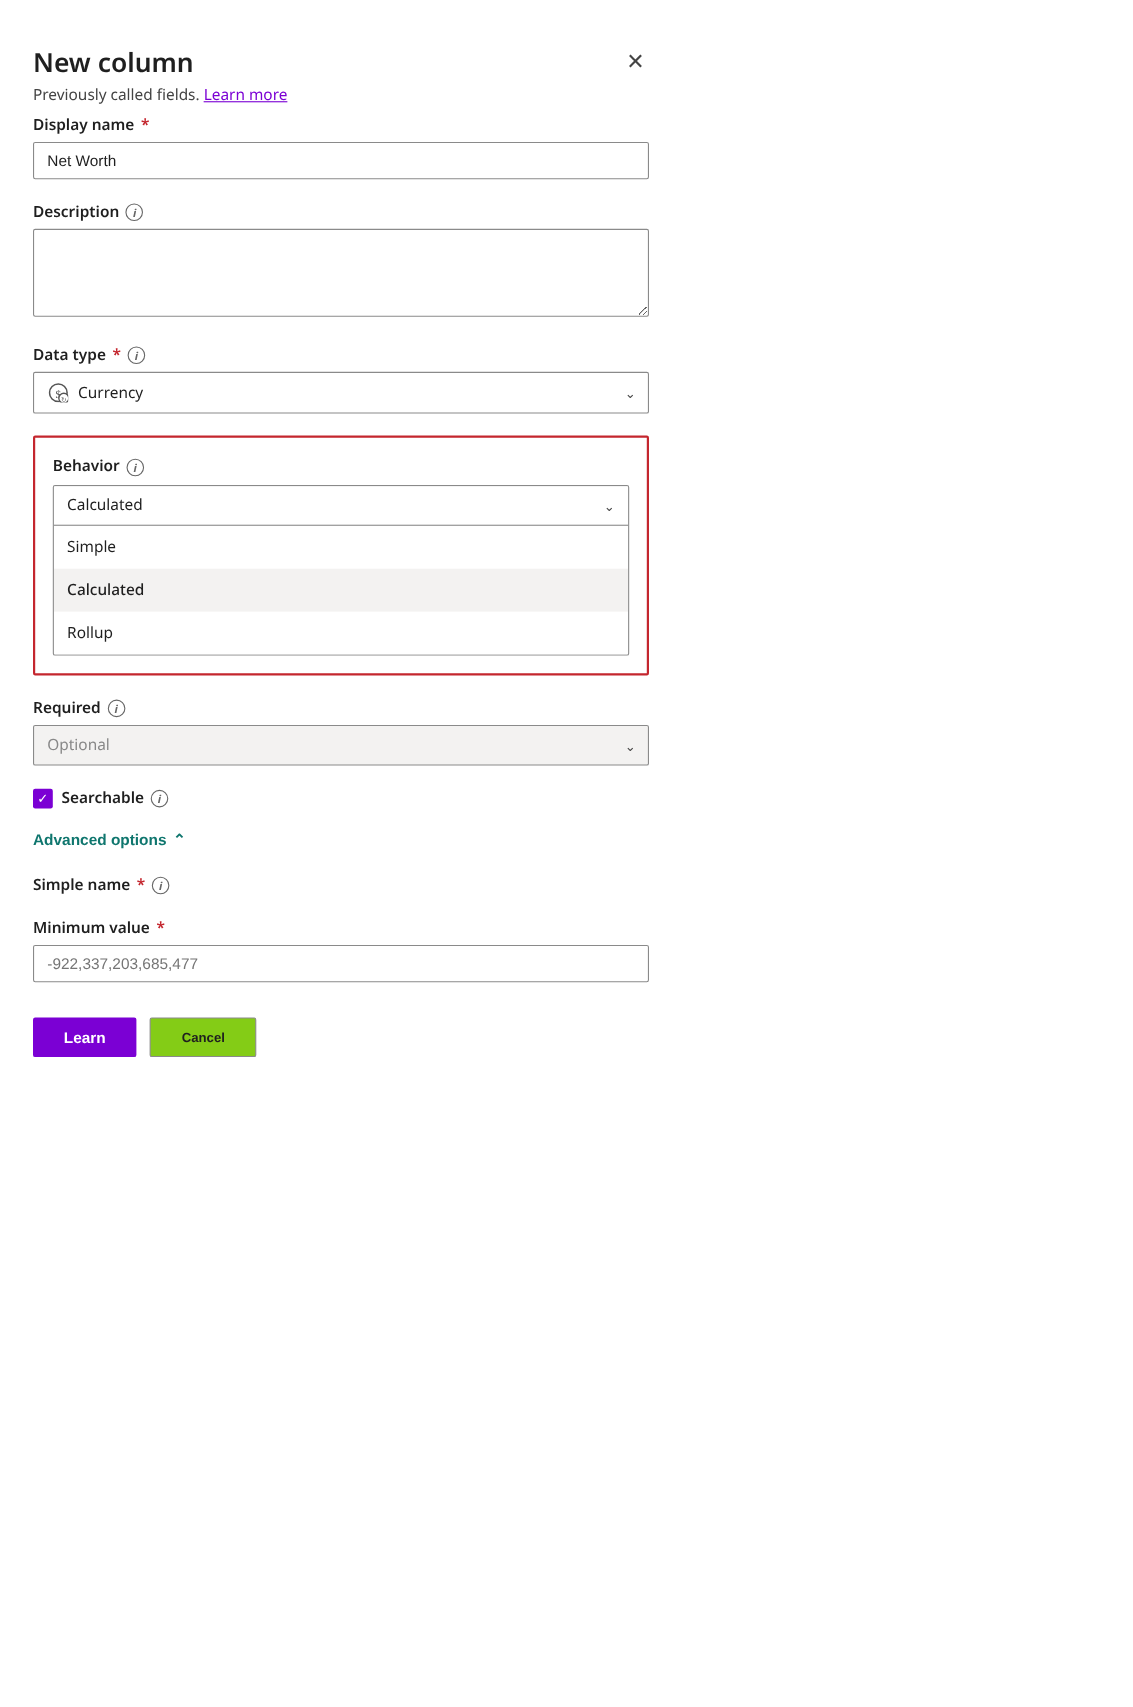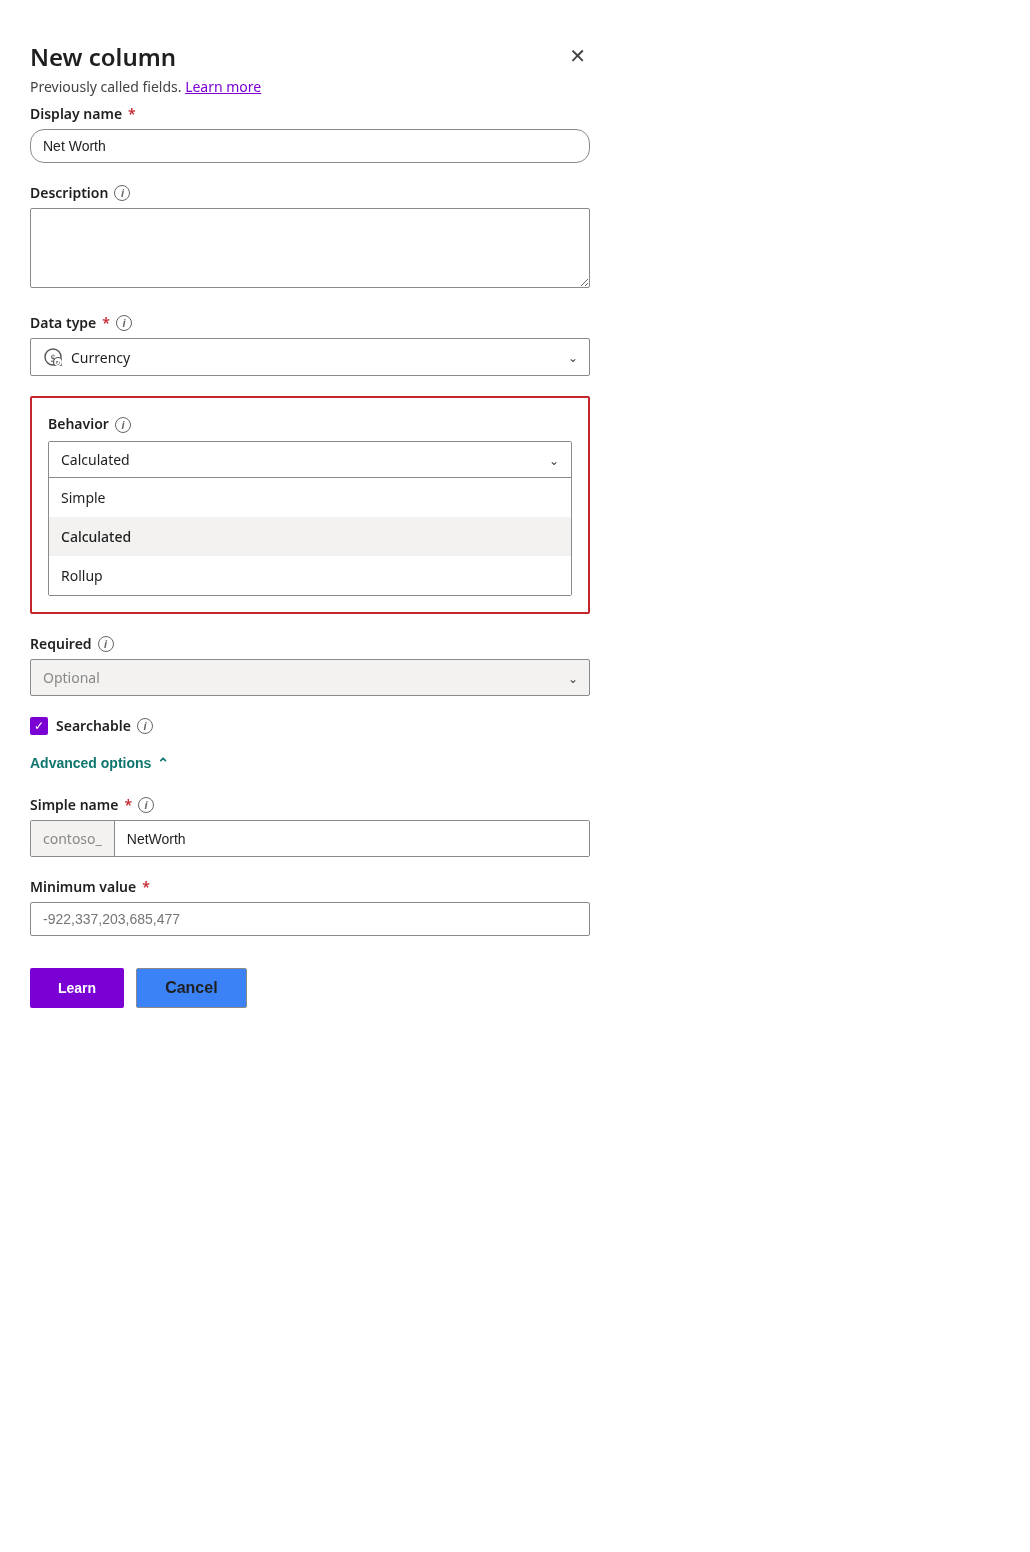--- a/index.html
+++ b/index.html
@@ -72,21 +72,21 @@
       border-radius: 50%;
       font-size: 10px;
       color: #666;
       cursor: help;
       font-style: italic;
       font-weight: bold;
     }
     .text-input {
       width: 100%;
       border: 1px solid #8a8a8a;
-      border-radius: 14px;
+      border-radius: 2px;
       padding: 8px 12px;
       font-size: 14px;
       color: #1f1f1f;
       outline: none;
       background: #fff;
     }
     .textarea-input {
       width: 100%;
       border: 1px solid #8a8a8a;
       border-radius: 2px;
@@ -264,26 +264,26 @@
       background: #7B00D4;
       color: #fff;
       border: none;
       border-radius: 2px;
       padding: 10px 28px;
       font-size: 14px;
       font-weight: 600;
       cursor: pointer;
     }
     .btn-cancel {
-      background: #3b82f6;
+      background: #84cc16;
       color: #1f1f1f;
       border: 1.5px solid #8a8a8a;
       border-radius: 2px;
       padding: 10px 28px;
-      font-size: 16px;
+      font-size: 12px;
       font-weight: 600;
       cursor: pointer;
     }
     .currency-icon {
       display: inline-flex;
       align-items: center;
       justify-content: center;
       width: 20px;
       height: 20px;
       font-size: 13px;
@@ -393,24 +393,20 @@
     <span>Advanced options</span>
     <span style="font-size:14px;">⌃</span>
   </button>
 
   <div class="field-group">
     <div class="field-label">
       <span>Simple name</span>
       <span class="required-star">*</span>
       <span class="info-icon">i</span>
     </div>
-    <div class="schema-name-row">
-      <div class="schema-prefix">contoso_</div>
-      <input type="text" class="schema-value-input" value="NetWorth" style="">
-    </div>
   </div>
 
   <div class="field-group">
     <div class="field-label">
       <span>Minimum value</span>
       <span class="required-star">*</span>
     </div>
     <input type="text" class="min-value-input" placeholder="-922,337,203,685,477" style="">
   </div>
 

